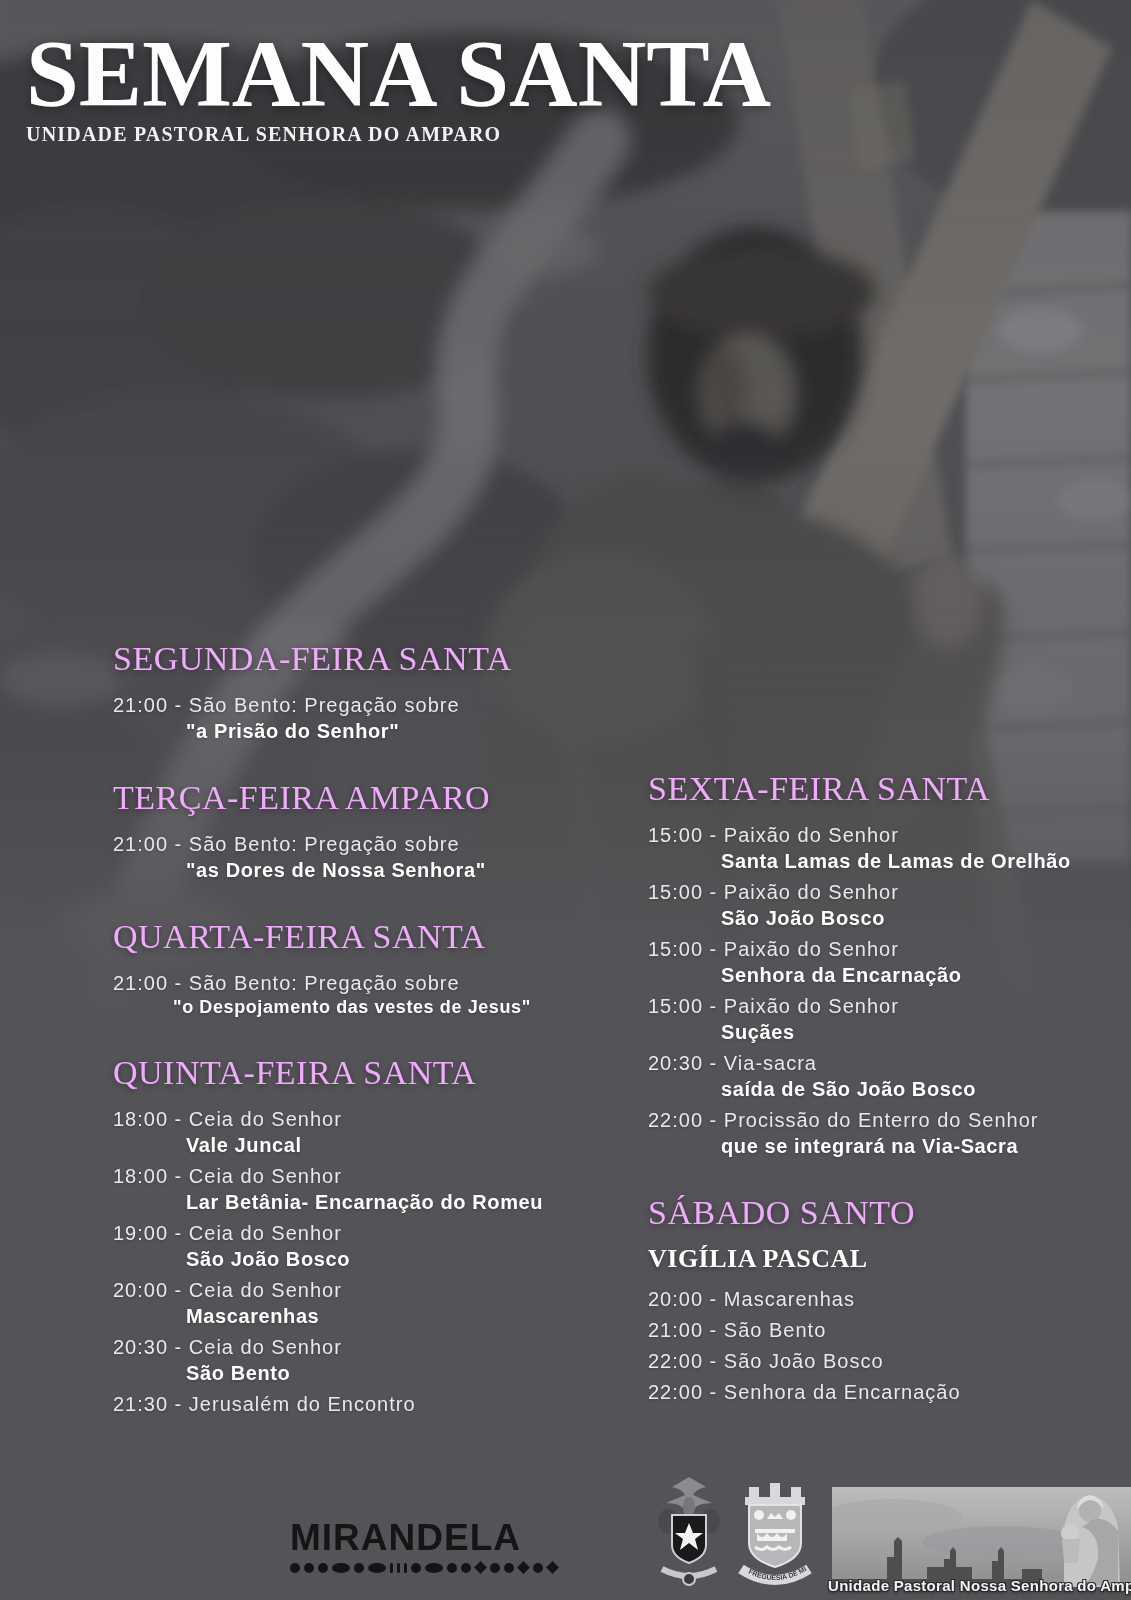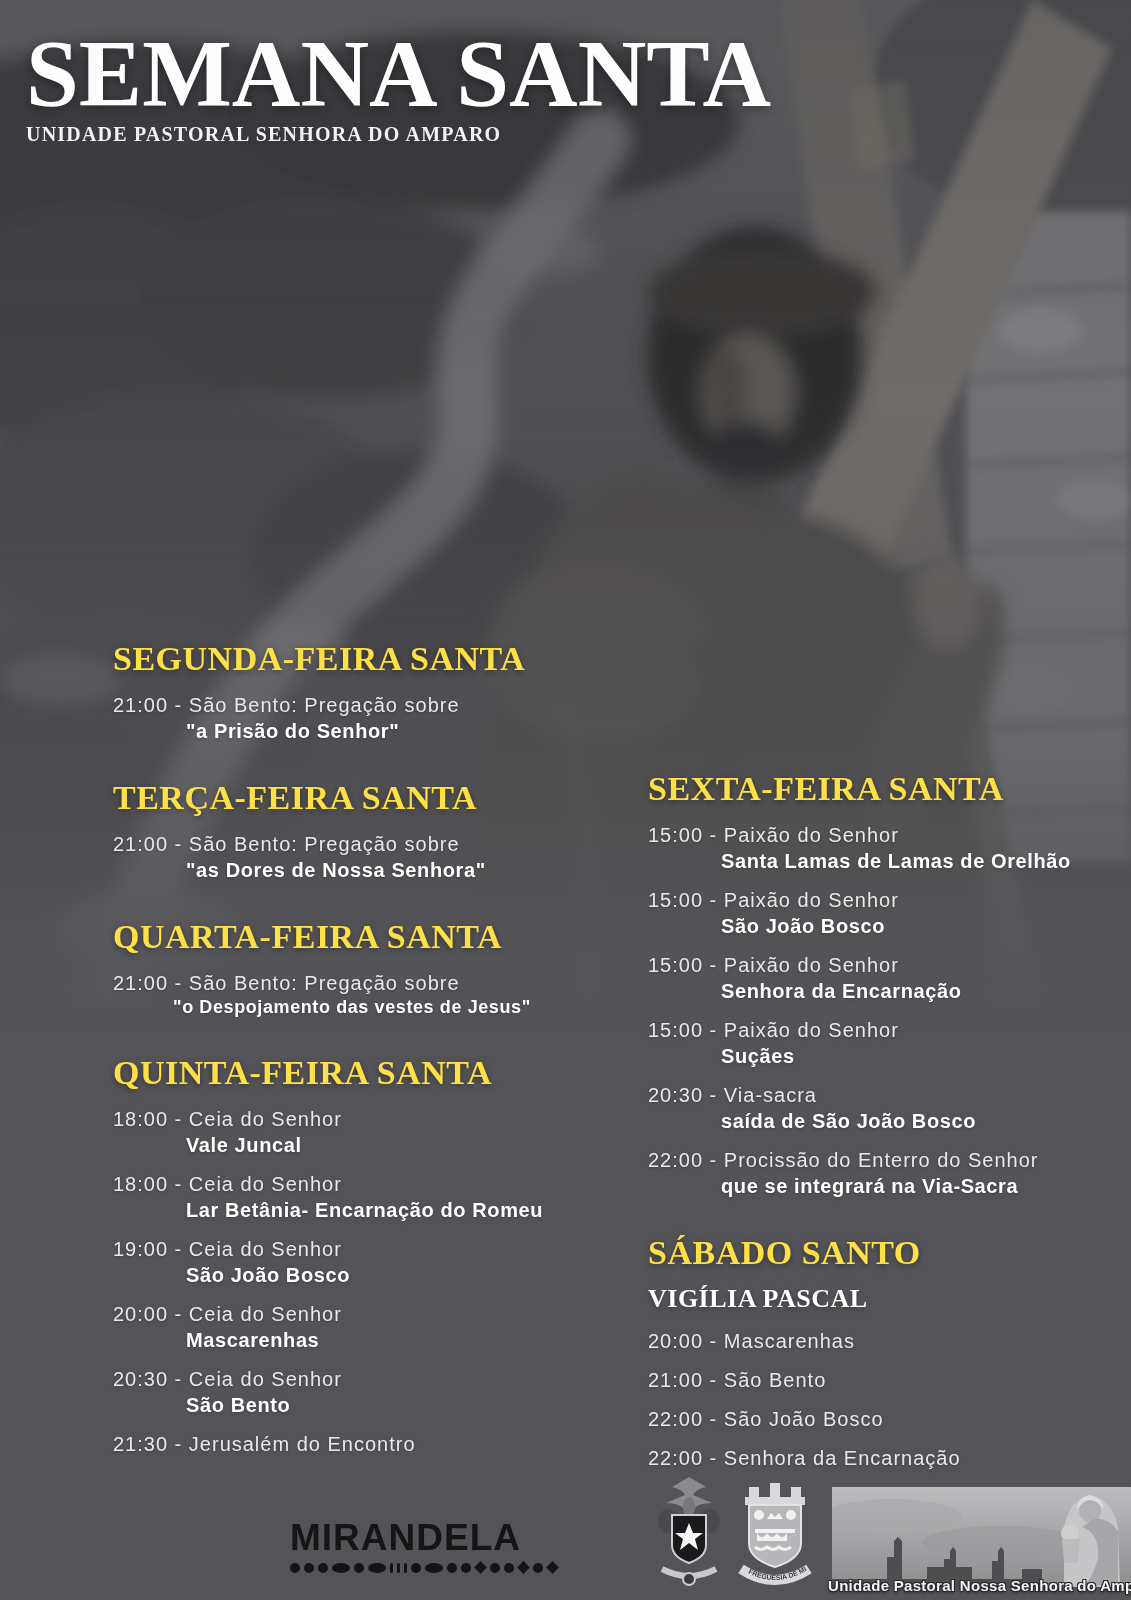--- a/index.html
+++ b/index.html
@@ -31,29 +31,29 @@
     font-family:"Liberation Serif","DejaVu Serif",serif;
     font-size:20px;font-weight:700;color:#f2f1f3;letter-spacing:1.2px;
   }
   
   .col{position:absolute;z-index:5;}
   .col-left{left:113px;top:640px;width:505px;}
   .col-right{left:648px;top:770px;width:475px;}
   .day-section{margin-bottom:36px;}
   .day-heading{
     margin:0 0 16px 0;font-family:"Liberation Serif","DejaVu Serif",serif;
-    font-size:34px;font-weight:700;color:#fde047;letter-spacing:.5px;
+    font-size:34px;font-weight:400;color:#f0abfc;letter-spacing:.5px;
     text-shadow:0 2px 6px rgba(0,0,0,.4);
   }
   .day-subheading{
     margin:-4px 0 14px 0;font-family:"Liberation Serif","DejaVu Serif",serif;
     font-size:26px;font-weight:700;color:#ffffff;letter-spacing:.5px;
     text-shadow:0 2px 5px rgba(0,0,0,.35);
   }
-  .schedule-item{margin-bottom:8px;margin-top:16px;}
+  .schedule-item{margin-bottom:8px;}
   .item-line{
     font-size:20px;line-height:23px;color:#e9e8ea;letter-spacing:1px;
     text-shadow:0 1px 3px rgba(0,0,0,.25);
   }
   .item-detail{
     margin-left:73px;margin-top:2px;font-size:20px;line-height:24px;
     font-weight:700;color:#ffffff;letter-spacing:.6px;
     text-shadow:0 1px 3px rgba(0,0,0,.25);
   }
   .item-detail.small{font-size:18px;line-height:21px;margin-left:60px;}
@@ -171,21 +171,21 @@
 
   <div class="col col-left" id="col-left">
       <section class="day-section">
         <h2 class="day-heading">SEGUNDA-FEIRA SANTA</h2>
         <div class="schedule-item">
           <div class="item-line"><span>21:00</span> - <span>São Bento: Pregação sobre</span></div>
           <div class="item-detail">"a Prisão do Senhor"</div>
         </div>
       </section>
       <section class="day-section">
-        <h2 class="day-heading">TERÇA-FEIRA SANTA</h2>
+        <h2 class="day-heading">TERÇA-FEIRA AMPARO</h2>
         <div class="schedule-item">
           <div class="item-line"><span>21:00</span> - <span>São Bento: Pregação sobre</span></div>
           <div class="item-detail">"as Dores de Nossa Senhora"</div>
         </div>
       </section>
       <section class="day-section">
         <h2 class="day-heading">QUARTA-FEIRA SANTA</h2>
         <div class="schedule-item">
           <div class="item-line"><span>21:00</span> - <span>São Bento: Pregação sobre</span></div>
           <div class="item-detail small">"o Despojamento das vestes de Jesus"</div>

